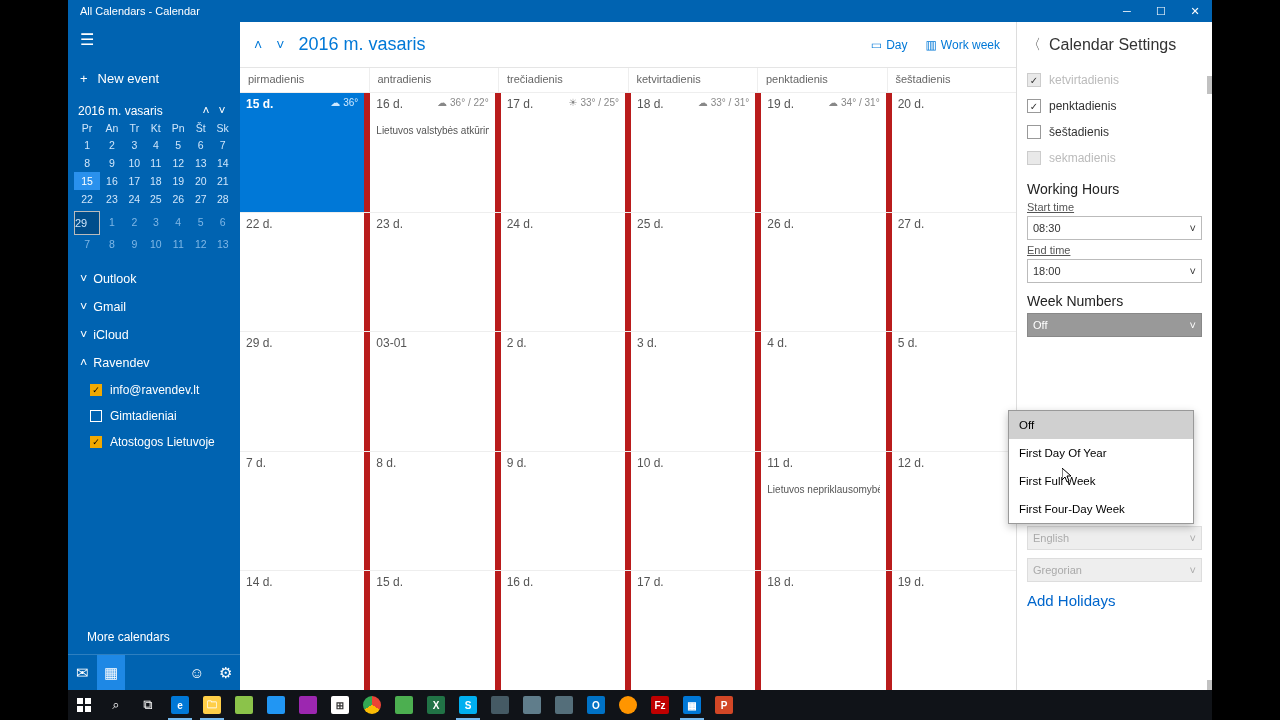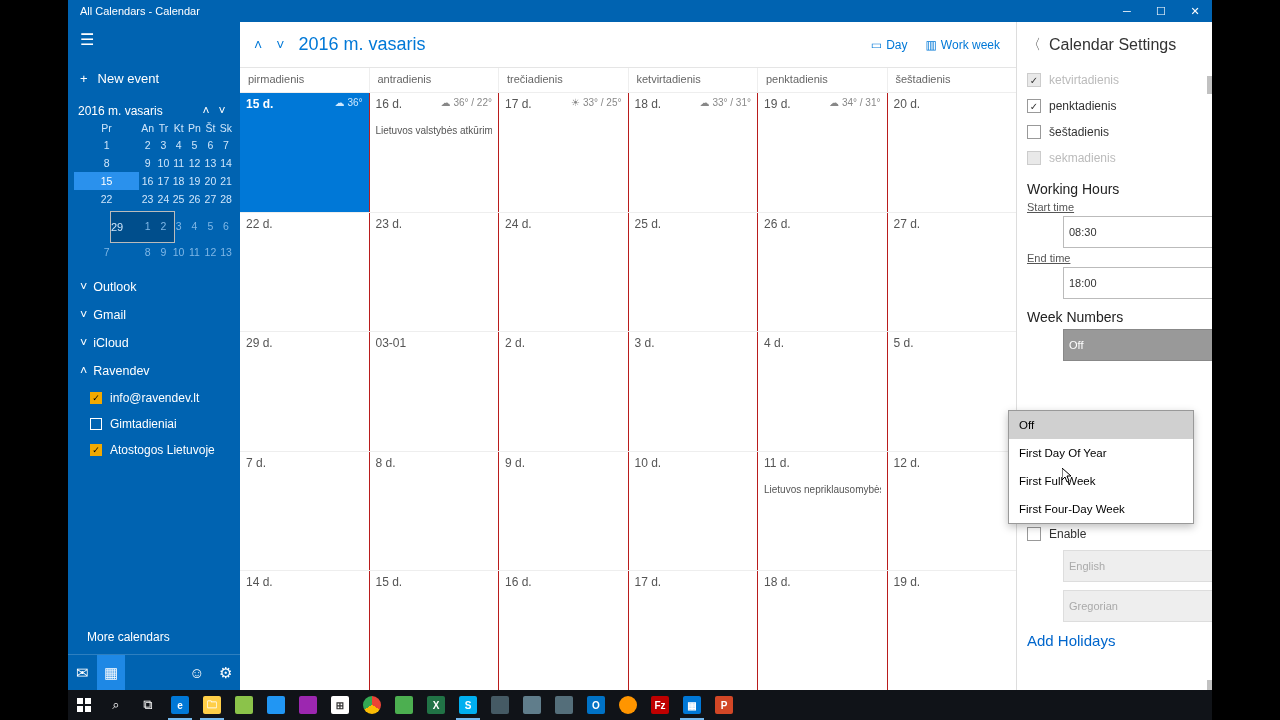--- a/index.html
+++ b/index.html
@@ -39,42 +39,42 @@
 .chead .title { color: #0078d7; font-size: 18px; font-weight: 400; margin-left: 4px; }
 .chead .sp { flex: 1; }
 .vbtn { color: #0078d7; font-size: 12px; padding: 4px 6px; display: flex; align-items: center; gap: 4px; cursor: pointer; }
 
 .grid { flex: 1; display: flex; flex-direction: column; border-top: 1px solid #e5e5e5; }
 .dayhdr { display: flex; height: 24px; font-size: 11px; color: #666; }
 .dayhdr > div { flex: 1; padding: 5px 8px; border-left: 1px solid #eee; }
 .dayhdr > div:first-child { border-left: none; }
 .weeks { flex: 1; display: flex; flex-direction: column; }
 .wk { flex: 1; display: flex; border-top: 1px solid #eee; }
-.cell { flex: 1; border-left: 1px solid #b91c1c; padding: 4px 6px; font-size: 11.5px; color: #555; position: relative; overflow: hidden; }
+.cell { flex: 1; border-left: 6px solid #b91c1c; padding: 4px 6px; font-size: 11.5px; color: #555; position: relative; overflow: hidden; }
 .cell:first-child { border-left: none; }
 .cell .dn { font-size: 12px; }
 .cell.today { background: #0078d7; color: #fff; }
 .cell.today .dn { font-weight: 600; }
 .cell .wx { position: absolute; right: 6px; top: 4px; font-size: 10px; color: #888; display: flex; align-items: center; gap: 3px; }
 .cell.today .wx { color: #cde8ff; }
 .cell .ev { font-size: 10px; color: #555; margin-top: 14px; white-space: nowrap; overflow: hidden; }
 
 .settings { width: 196px; border-left: 1px solid #ddd; background: #fff; position: relative; font-size: 12px; color: #333; display: flex; flex-direction: column; }
 .shdr { height: 45px; display: flex; align-items: center; gap: 8px; padding: 0 10px; font-size: 16px; border-bottom: none; }
 .shdr .back { font-size: 14px; cursor: pointer; color: #555; }
 .sbody { flex: 1; overflow: hidden; padding: 0 10px 8px 10px; position: relative; }
 .sscroll { position: absolute; right: 0; top: 0; width: 5px; height: 100%; }
 .sscroll .thumb { position: absolute; right: 0; width: 5px; background: #c1c1c1; }
 .chk { display: flex; align-items: center; gap: 8px; padding: 6px 0; }
 .chk .bx { width: 14px; height: 14px; border: 1.5px solid #999; display: inline-flex; align-items: center; justify-content: center; font-size: 10px; color: #333; }
 .chk.dim { color: #bbb; }
 .chk.dim .bx { border-color: #ccc; background: #e9e9e9; }
 .sec { font-size: 14px; margin: 10px 0 4px 0; color: #222; }
 .lbl { font-size: 11px; color: #555; margin-top: 4px; text-decoration: underline; }
-.sel { width: 100%; height: 32px; border: 1px solid #bbb; background: #fff; font-size: 11px; padding: 0 5px; display: flex; align-items: center; justify-content: space-between; margin-top: 3px; cursor: pointer; margin-left: 36px; }
+.sel { width: 100%; height: 24px; border: 1px solid #bbb; background: #fff; font-size: 11px; padding: 0 5px; display: flex; align-items: center; justify-content: space-between; margin-top: 3px; cursor: pointer; }
 .sel.active { background: #999; color: #fff; border-color: #888; }
 .sel.dim { background: #eee; color: #aaa; border-color: #ddd; }
 .dropdown { position: absolute; background: #fff; border: 1px solid #999; box-shadow: 0 3px 8px rgba(0,0,0,.25); z-index: 50; }
 .dropdown .opt { padding: 8px 10px; font-size: 11.5px; cursor: pointer; }
 .dropdown .opt.hov { background: #d0d0d0; }
 .link { color: #0066cc; font-size: 15px; margin-top: 10px; cursor: pointer; }
 .cursor { position: absolute; width: 12px; height: 16px; z-index: 60; pointer-events: none; }
 
 .taskbar { position: absolute; left: 68px; bottom: 0; width: 1144px; height: 30px; background: #101318; display: flex; align-items: center; z-index: 5; }
 .taskbar .tb { width: 32px; height: 30px; display: flex; align-items: center; justify-content: center; color: #fff; font-size: 13px; cursor: pointer; position: relative; }

